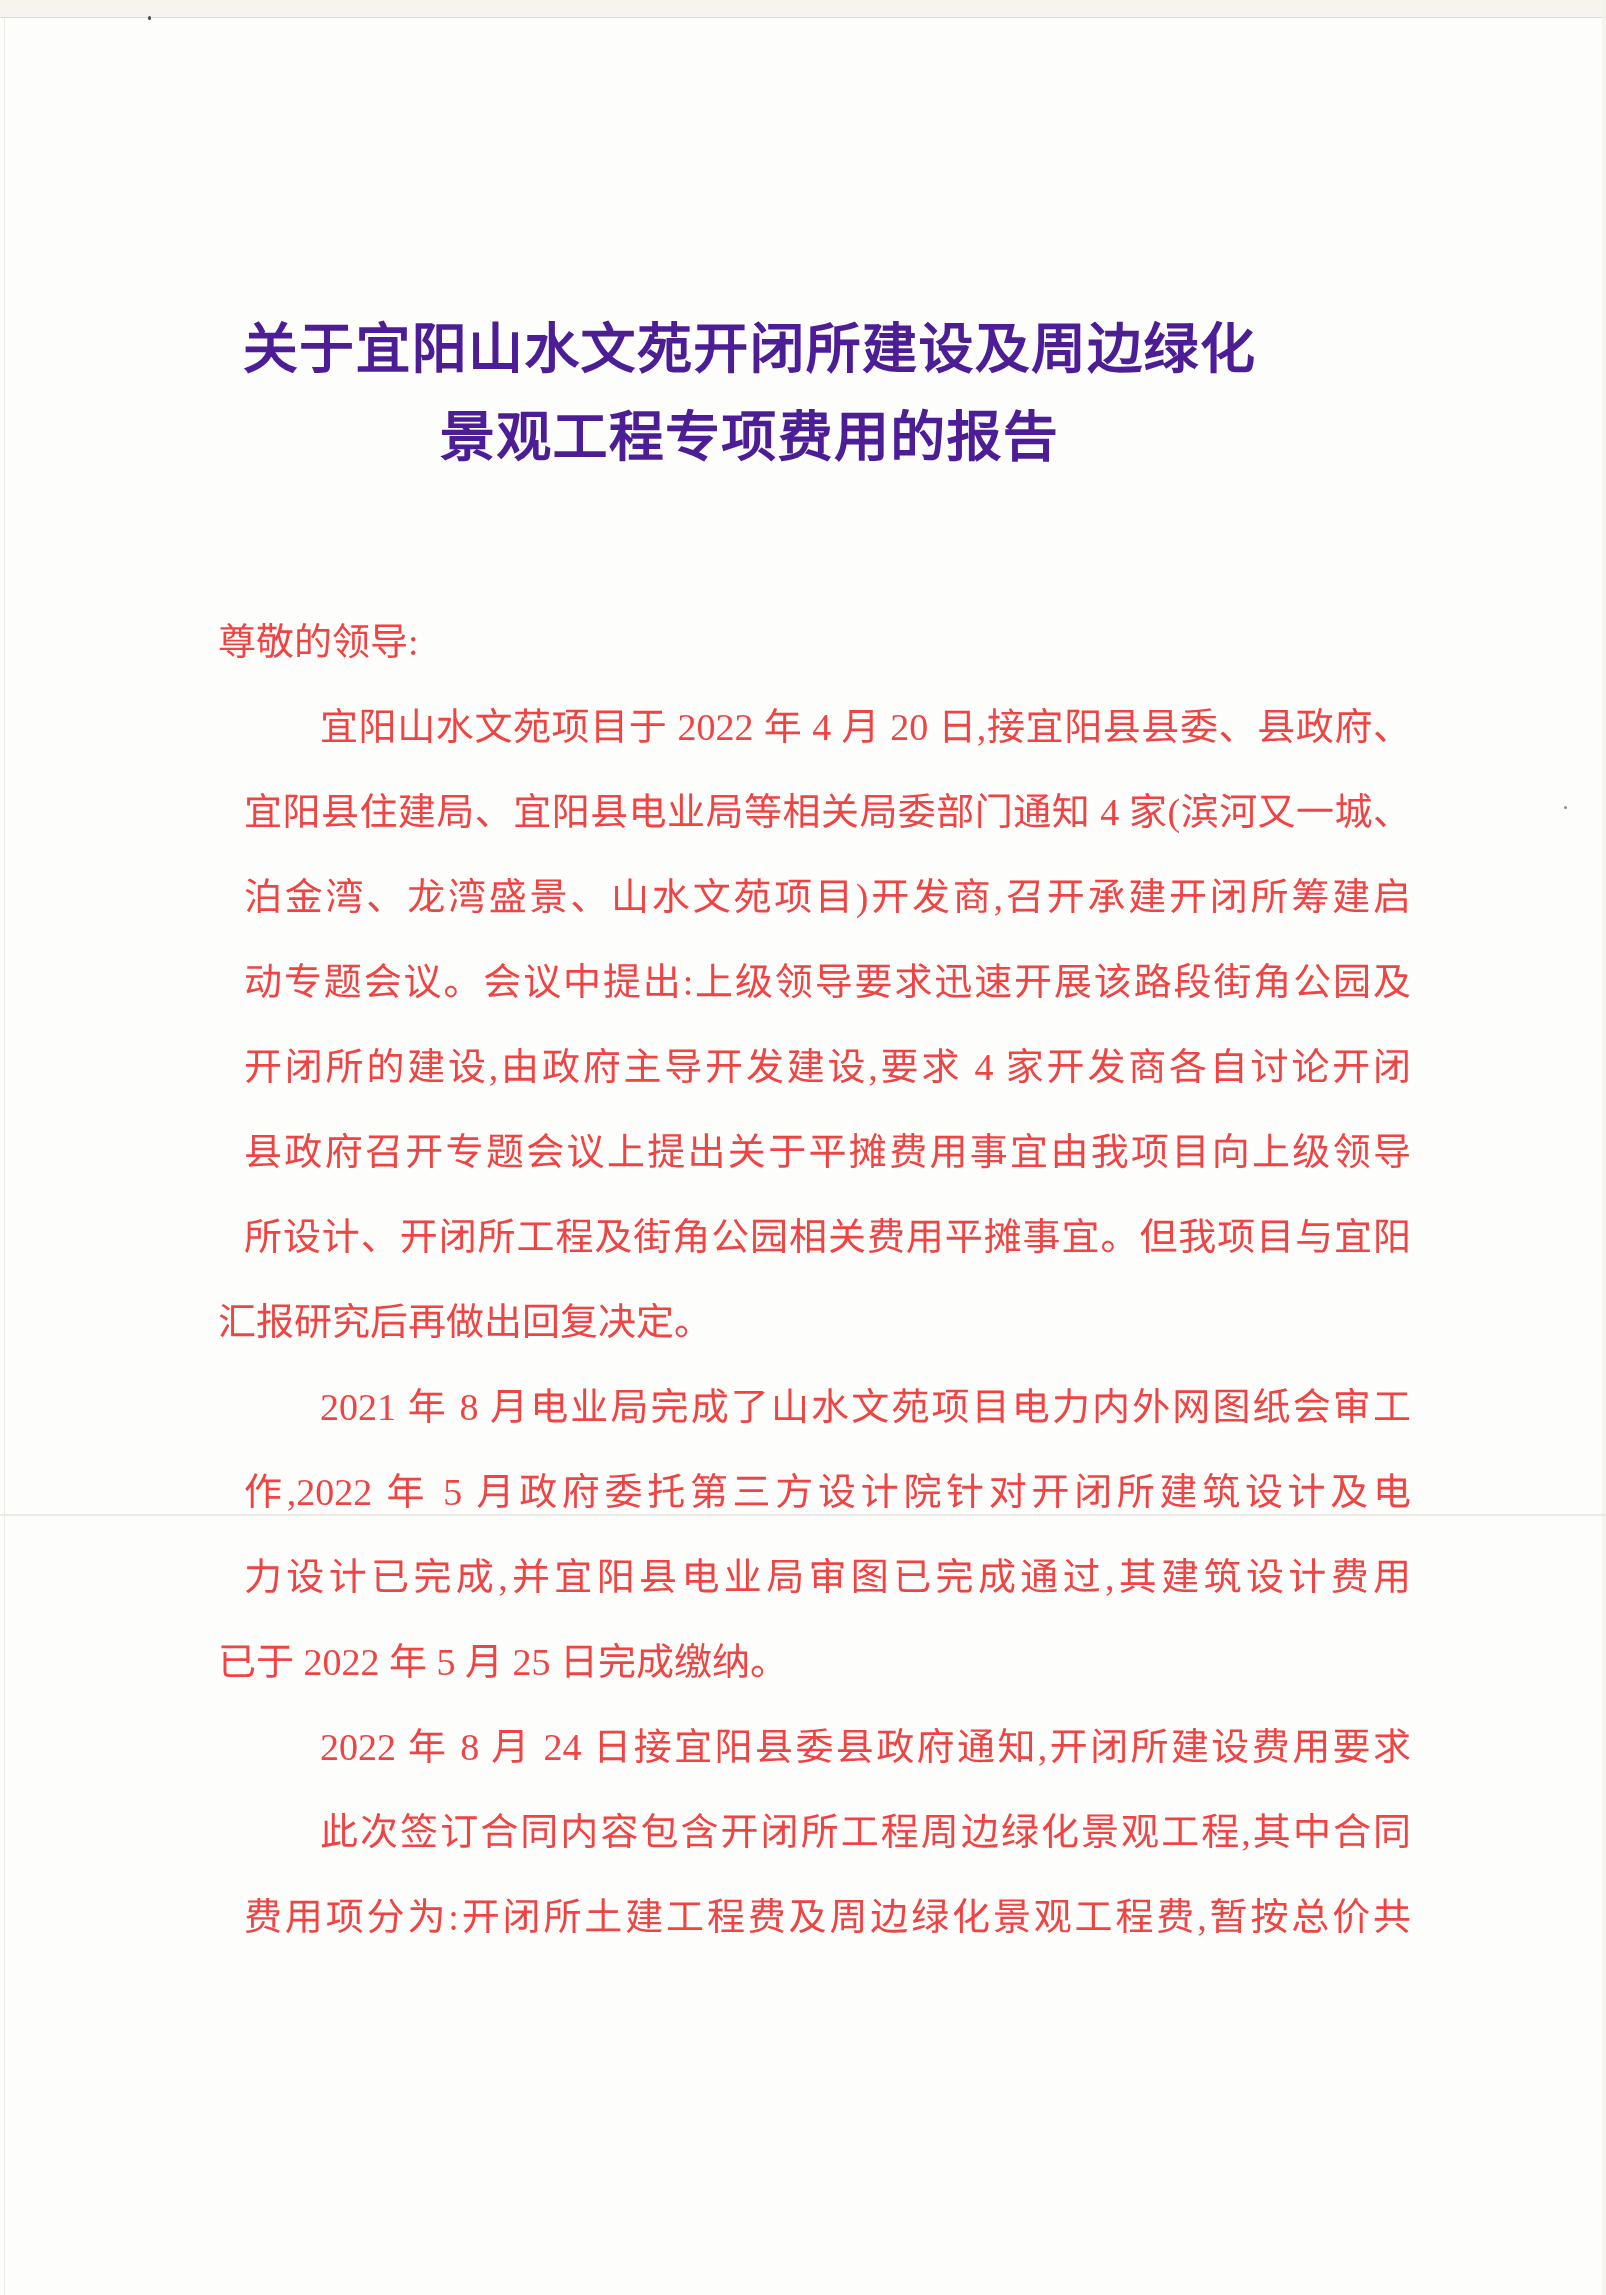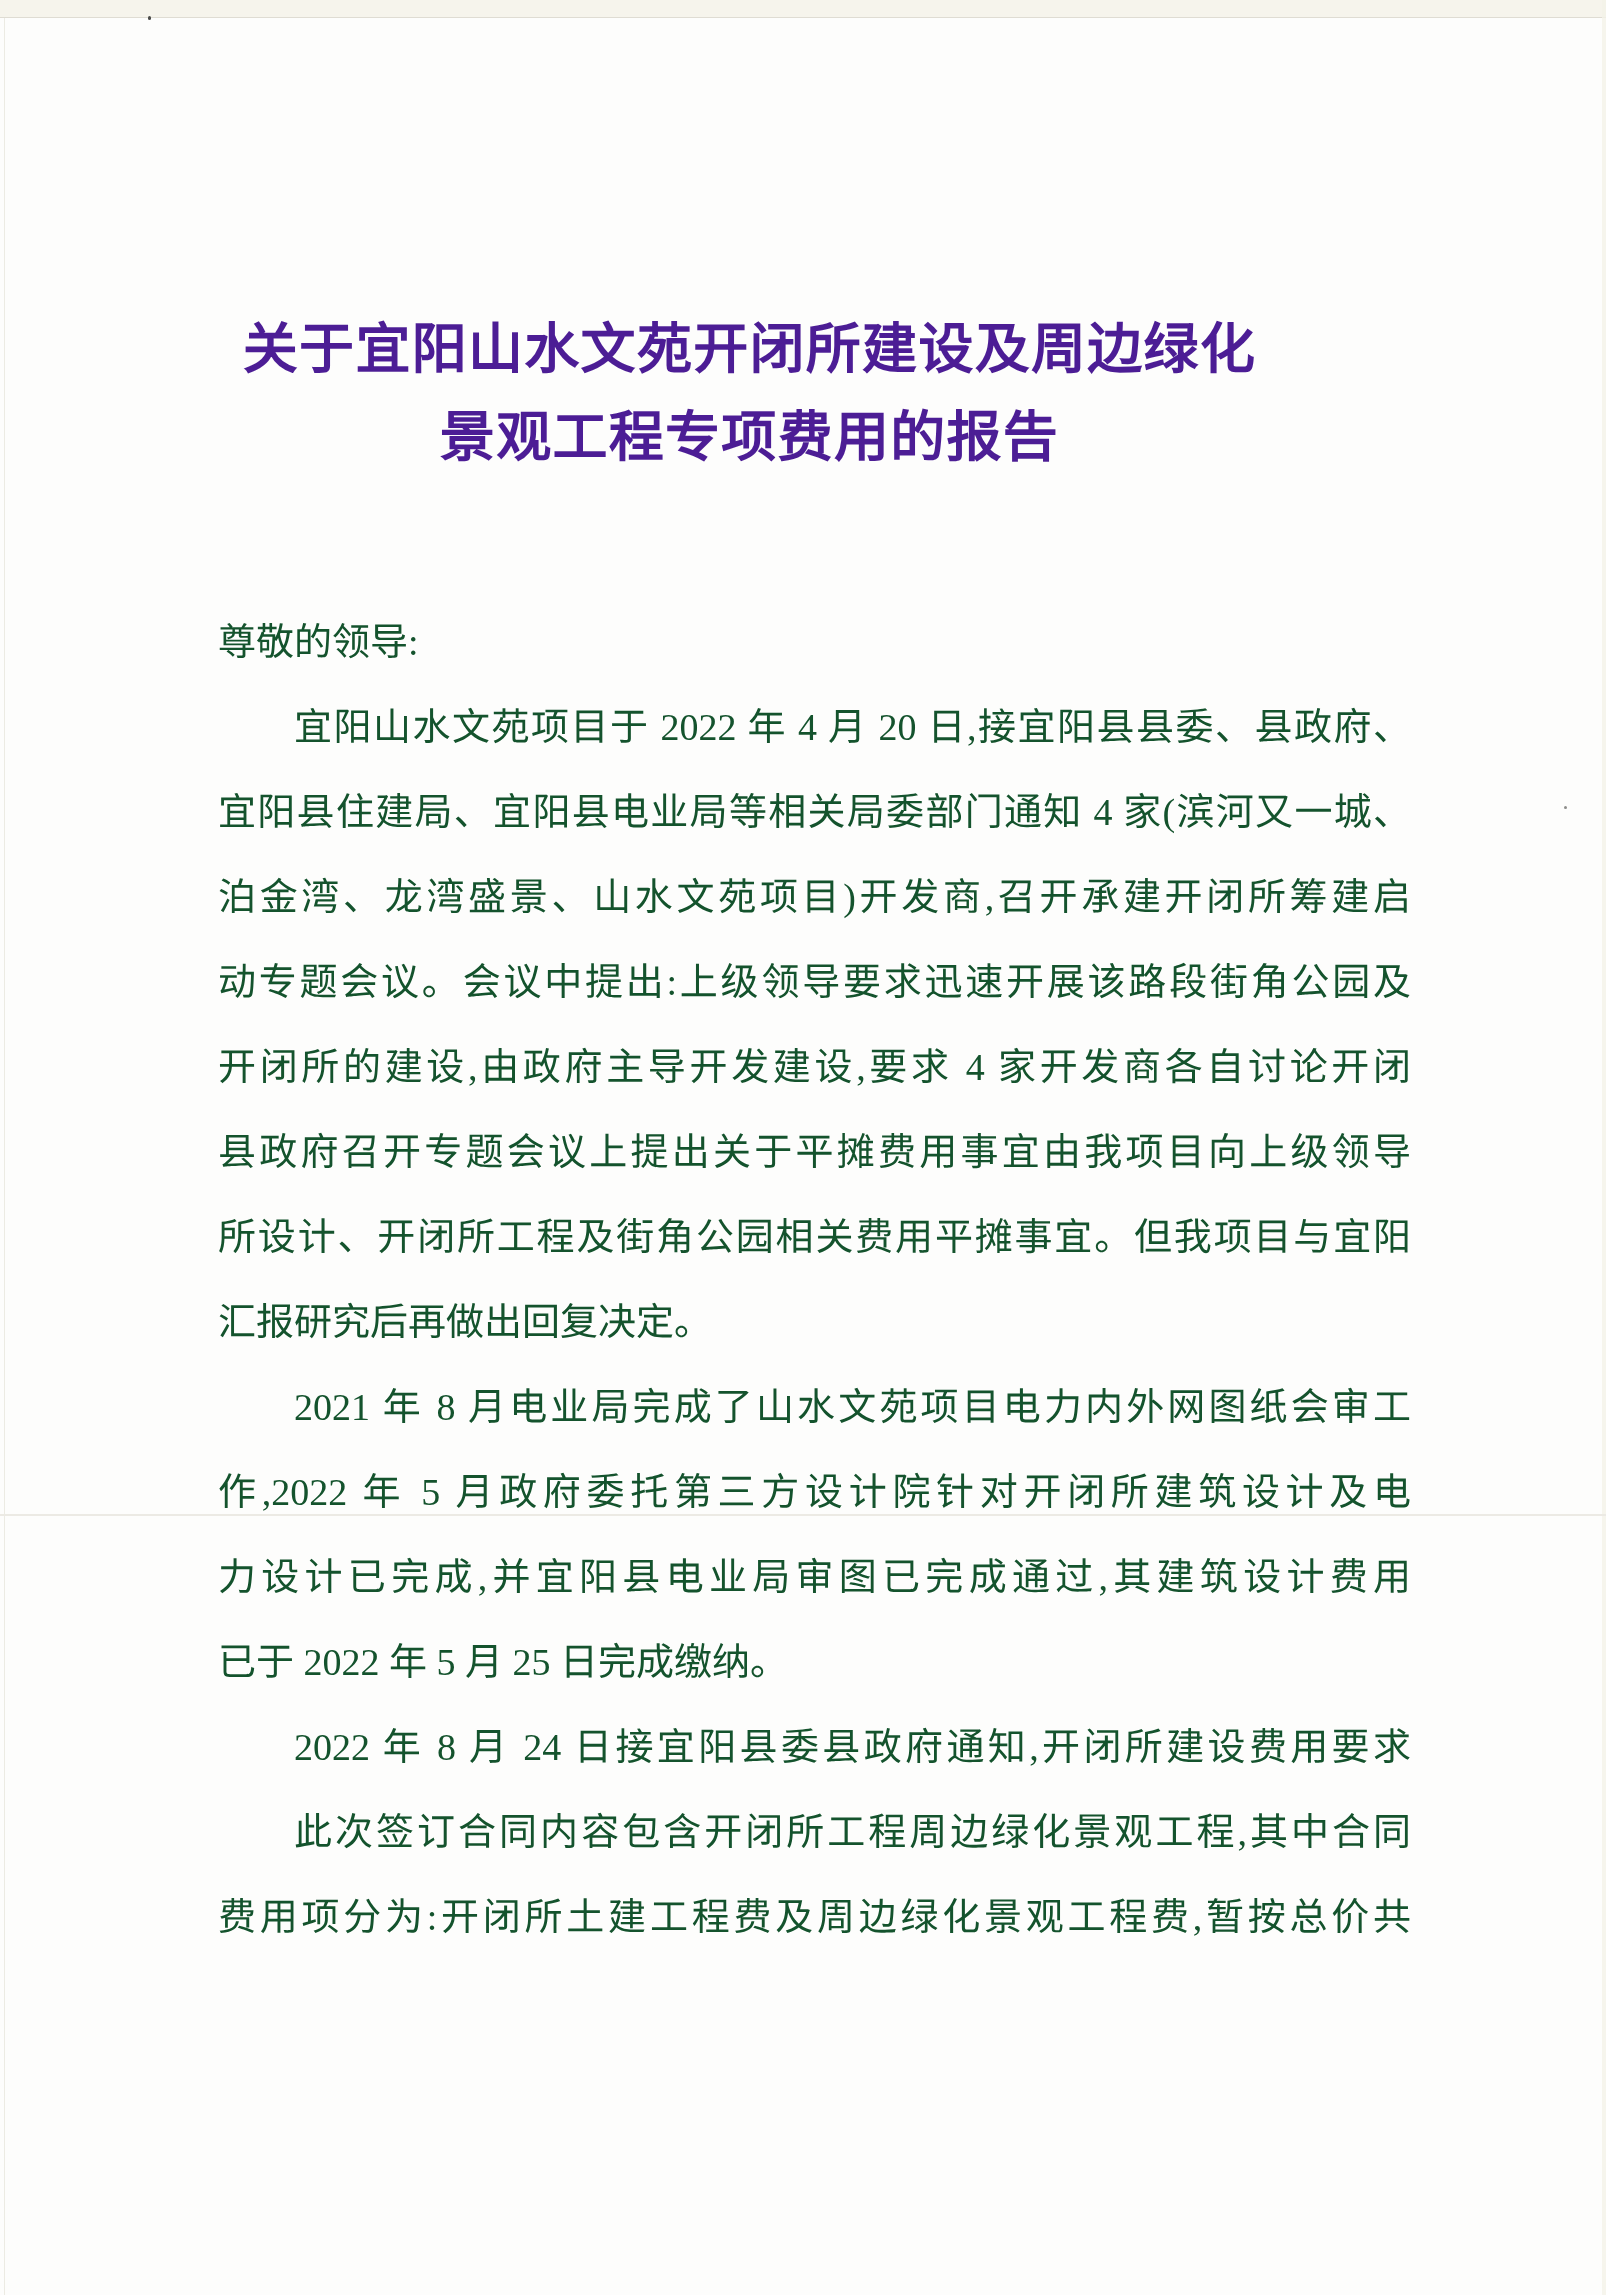--- a/index.html
+++ b/index.html
@@ -74,28 +74,29 @@
   }
   
   .doc-body {
     position: absolute;
     top: 600px;
     left: 218px;
     width: 1193px;
     font-family: "Liberation Serif", "DejaVu Serif", serif;
     font-size: 38px;
     line-height: 85px;
-    color: #14532d;
+    color: #ef4444;
   }
   .ln {
     height: 85px;
   }
   .ln.fill {
     text-align: justify;
     text-align-last: justify;
+    margin-left: 26px;
   }
   .ln.ind {
     text-indent: 76px;
   }
 </style>
 </head>
 <body>
 
 <div class="page">
 

